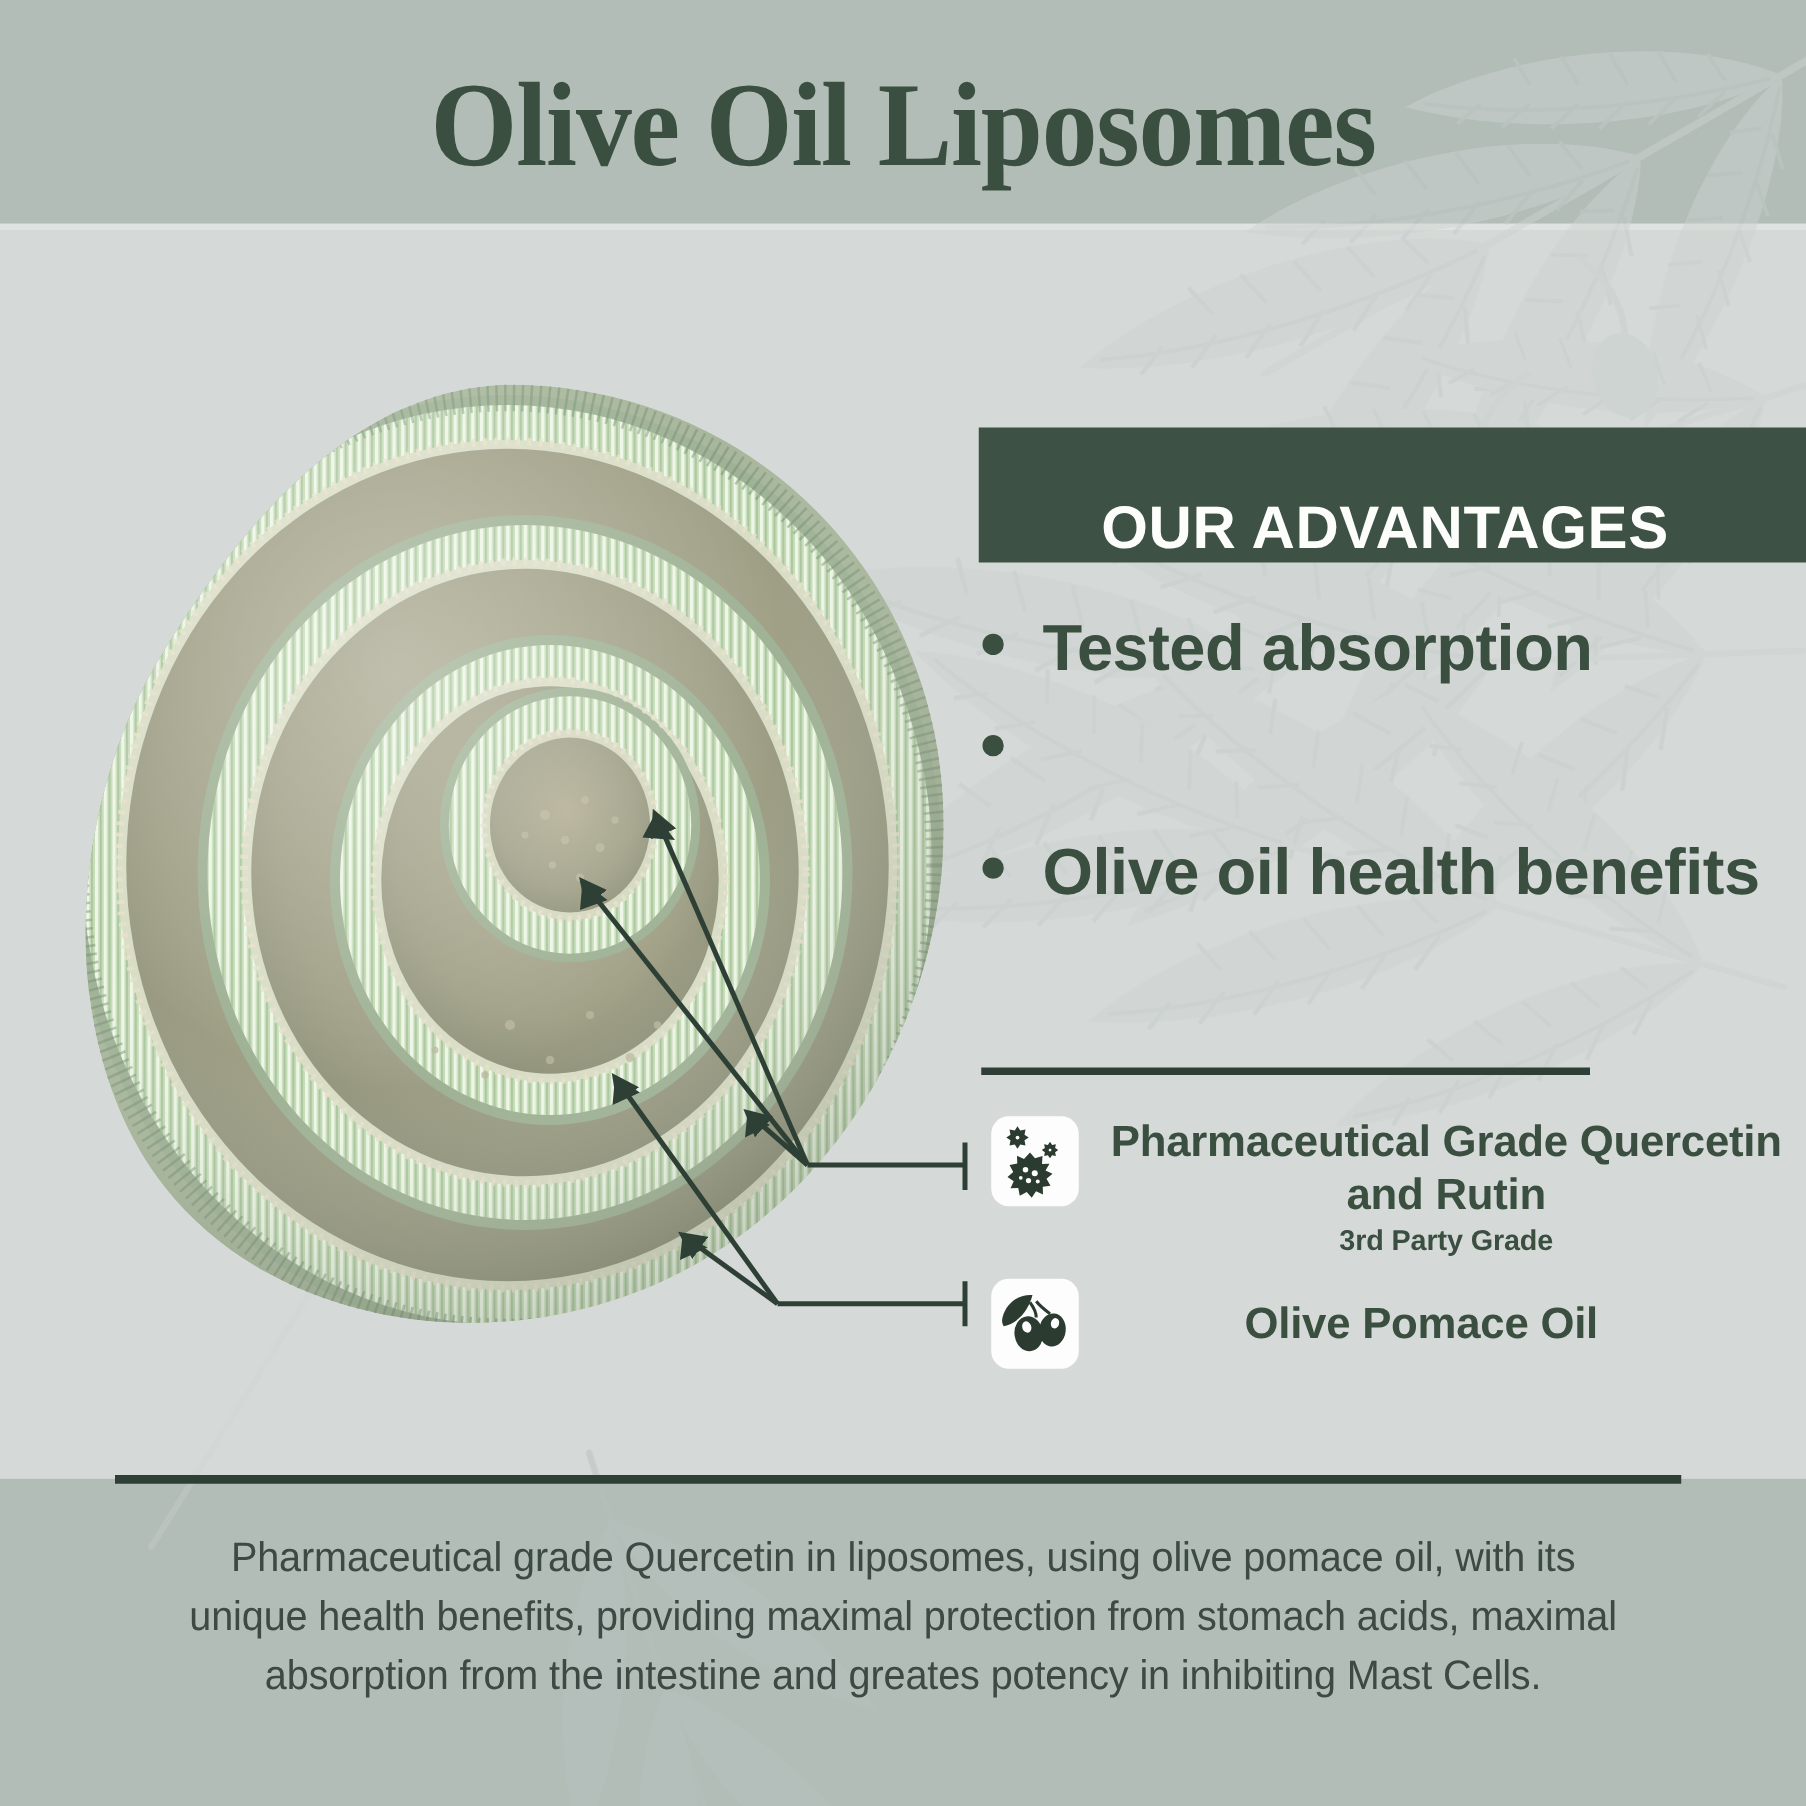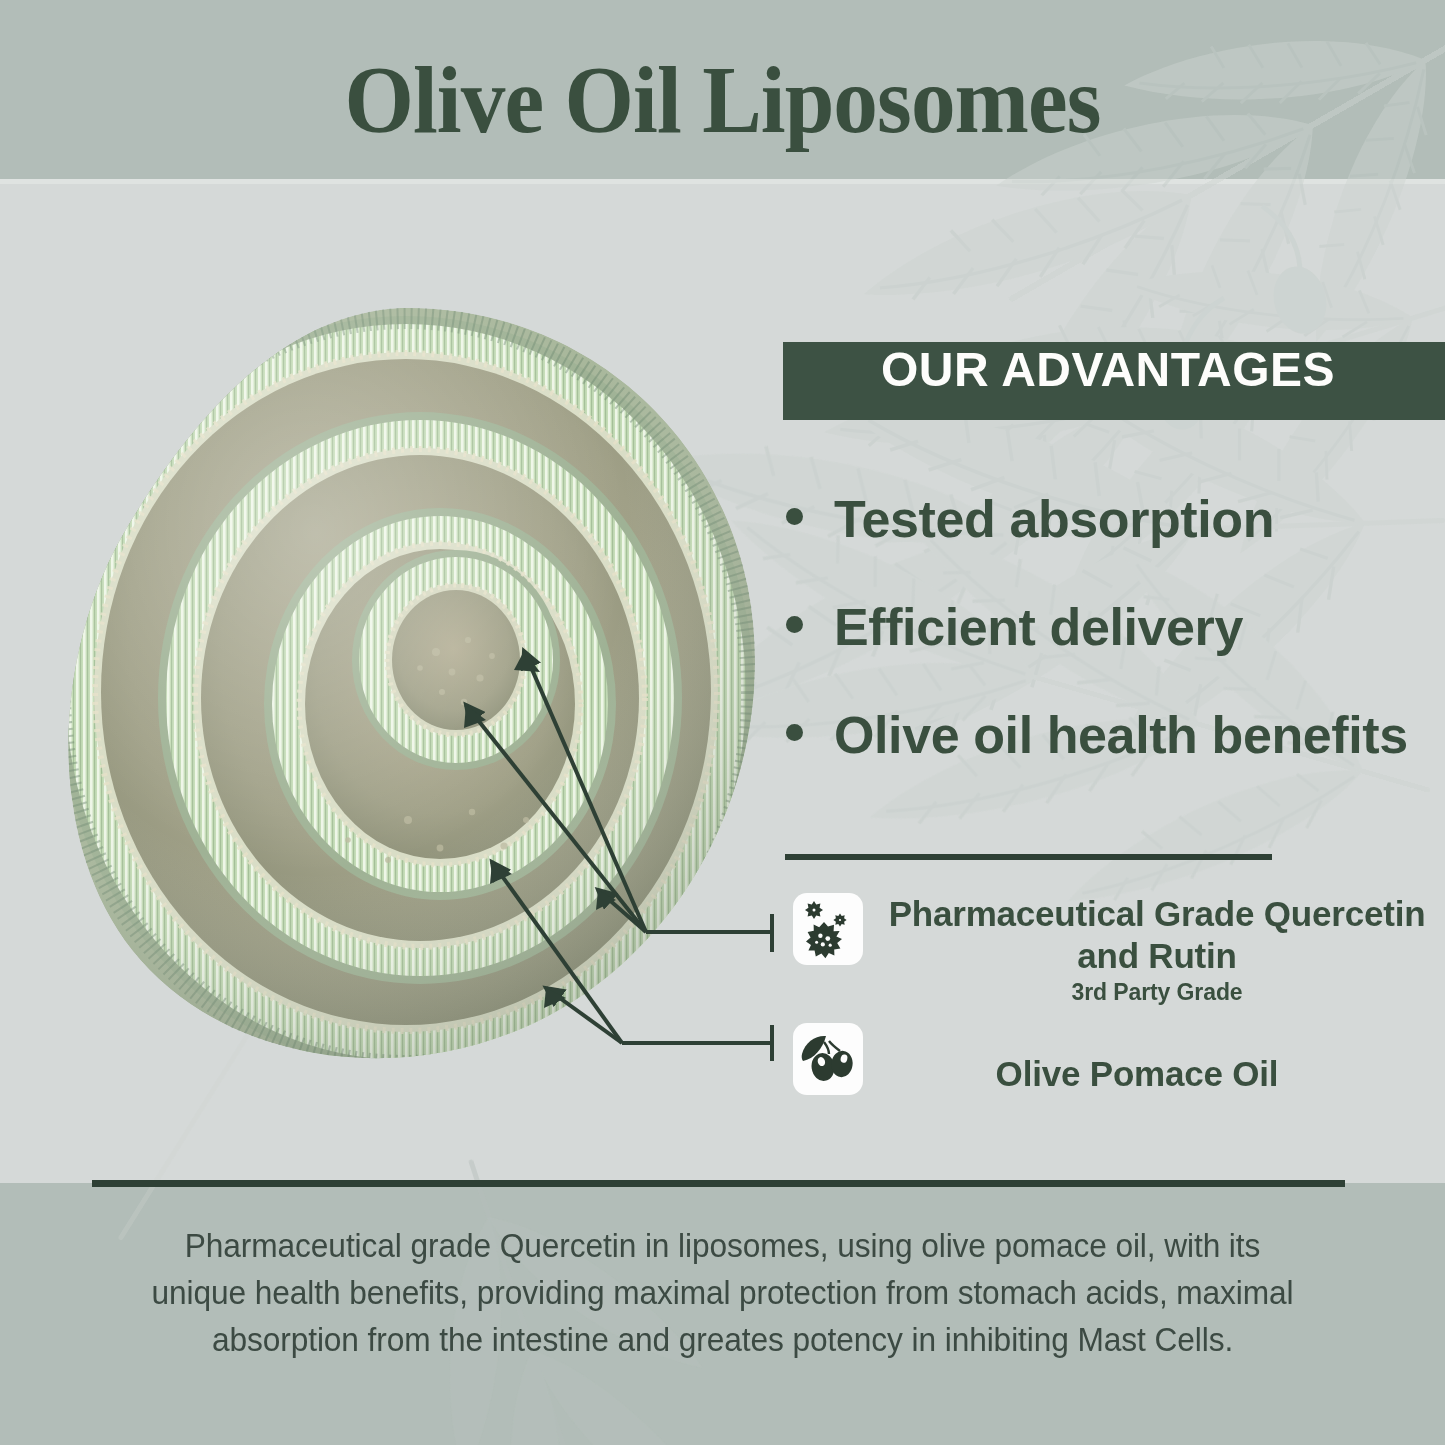--- a/index.html
+++ b/index.html
@@ -57,23 +57,23 @@
   
   .liposome{
     position:absolute; left:48px; top:300px;
     width:730px; height:790px;
   }
   .liposome svg{ display:block; width:730px; height:790px; }
 
   
   .adv-bar{
     position:absolute; left:783px; top:342px;
-    width:662px; height:78px;
+    width:662px; height:108px;
     background:#3d5244;
-    display:flex; align-items:flex-start; justify-content:center;
+    display:flex; align-items:flex-end; justify-content:center;
     padding-right:12px;
   }
   .adv-bar-label{
     color:#fdfdfb;
     font-size:48px;
     font-weight:bold;
     letter-spacing:.5px;
     white-space:nowrap;
   }
 
@@ -145,21 +145,21 @@
   }
   .ing-sub{
     font-size:23px;
     font-weight:bold;
     color:#3a4f3f;
     line-height:30px;
     letter-spacing:-.1px;
   }
   .ing-row-2{
     margin-top:16px;
-    align-items:flex-end;
+    align-items:center;
   }
   .ing-row-2 .ing-texts{ padding-right:40px; }
 
   
   .rule-bottom{
     position:absolute; left:92px; top:1180px;
     width:1253px; height:7px;
     background:#2e4035;
   }
   .footer-text{
@@ -490,21 +490,20 @@
     <span class="adv-bar-label">OUR ADVANTAGES</span>
   </div>
 
   <div class="adv-list">
     <div class="adv-item">
       <span class="adv-dot"></span>
       <span class="adv-text">Tested absorption</span>
     </div>
     <div class="adv-item">
       <span class="adv-dot"></span>
-      <span class="adv-text">Efficient delivery</span>
     </div>
     <div class="adv-item">
       <span class="adv-dot"></span>
       <span class="adv-text">Olive oil health benefits</span>
     </div>
   </div>
 
   <div class="rule-ingredients"></div>
 
   <div class="ingredients">

